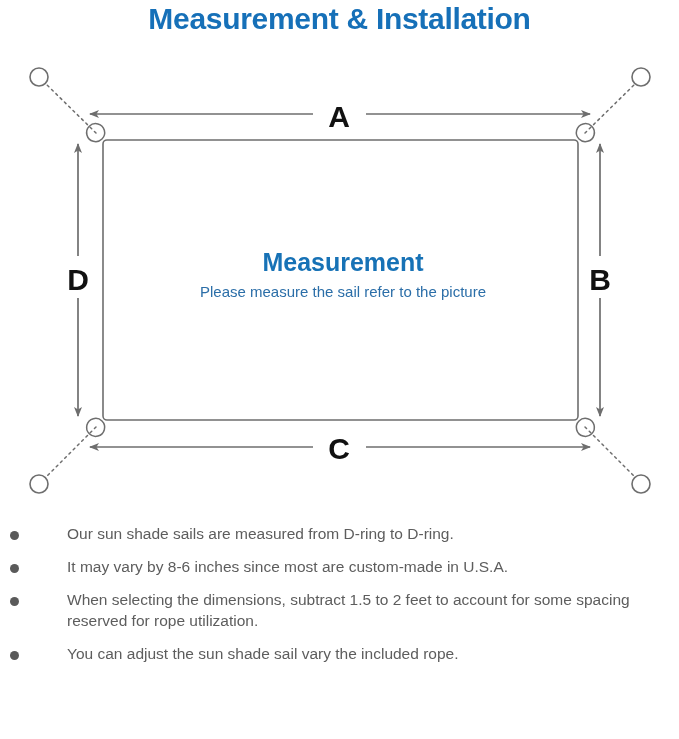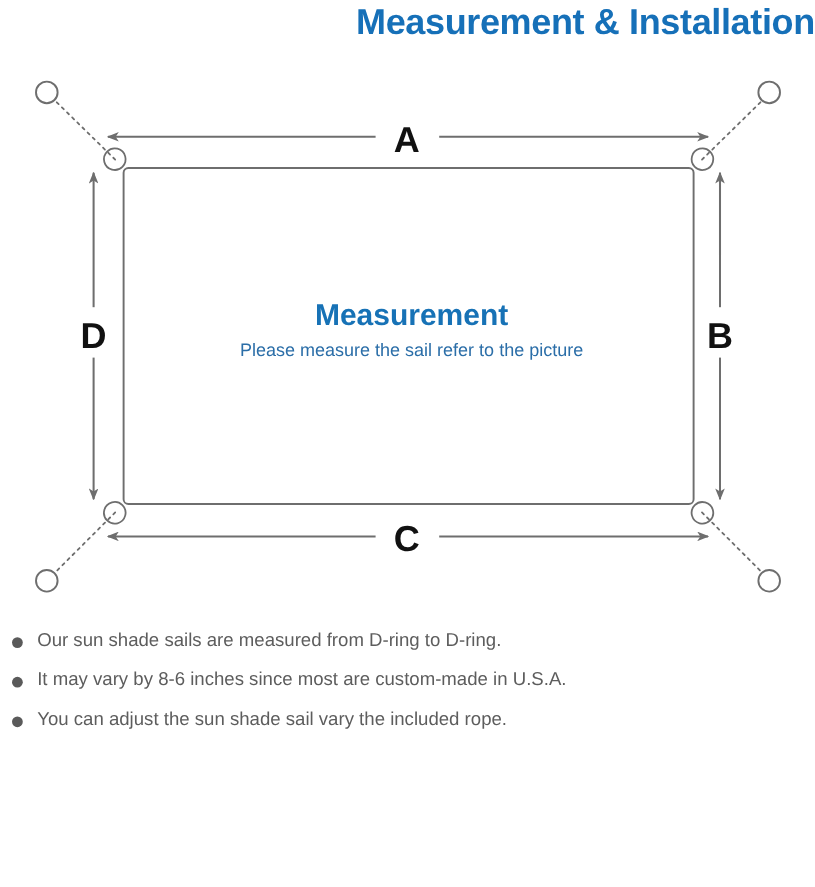--- a/index.html
+++ b/index.html
@@ -18,21 +18,21 @@
     position: relative;
     width: 679px;
     height: 739px;
     background: #ffffff;
   }
   .title {
     position: absolute;
     left: 0;
     top: 2px;
     width: 679px;
-    text-align: right;
+    text-align: center;
     font-family: "Liberation Sans", sans-serif;
     font-size: 30px;
     font-weight: bold;
     color: #1670b8;
     letter-spacing: -0.3px;
     white-space: nowrap;
   }
   #diagram {
     position: absolute;
     left: 0;
@@ -43,20 +43,21 @@
     left: 0;
     top: 524px;
     width: 679px;
   }
   .note-row {
     display: flex;
     align-items: flex-start;
     margin-bottom: 12px;
     padding-left: 10px;
     padding-right: 6px;
+    gap: 36px;
   }
   .note-bullet {
     flex: 0 0 auto;
     width: 9px;
     height: 9px;
     border-radius: 50%;
     background: #5a5a5a;
     margin-top: 7px;
     margin-right: 12px;
   }
@@ -123,17 +124,21 @@
     <div class="note-row">
       <span class="note-bullet"></span>
       <span class="note-text">Our sun shade sails are measured from D-ring to D-ring.</span>
     </div>
     <div class="note-row">
       <span class="note-bullet"></span>
       <span class="note-text">It may vary by 8-6 inches since most are custom-made in U.S.A.</span>
     </div>
     <div class="note-row">
       <span class="note-bullet"></span>
+      <span class="note-text">When selecting the dimensions, subtract 1.5 to 2 feet to account for some spacing reserved for rope utilization.</span>
+    </div>
+    <div class="note-row">
+      <span class="note-bullet"></span>
       <span class="note-text">You can adjust the sun shade sail vary the included rope.</span>
     </div>
   </div>
 
 </div>
 
 </body></html>

